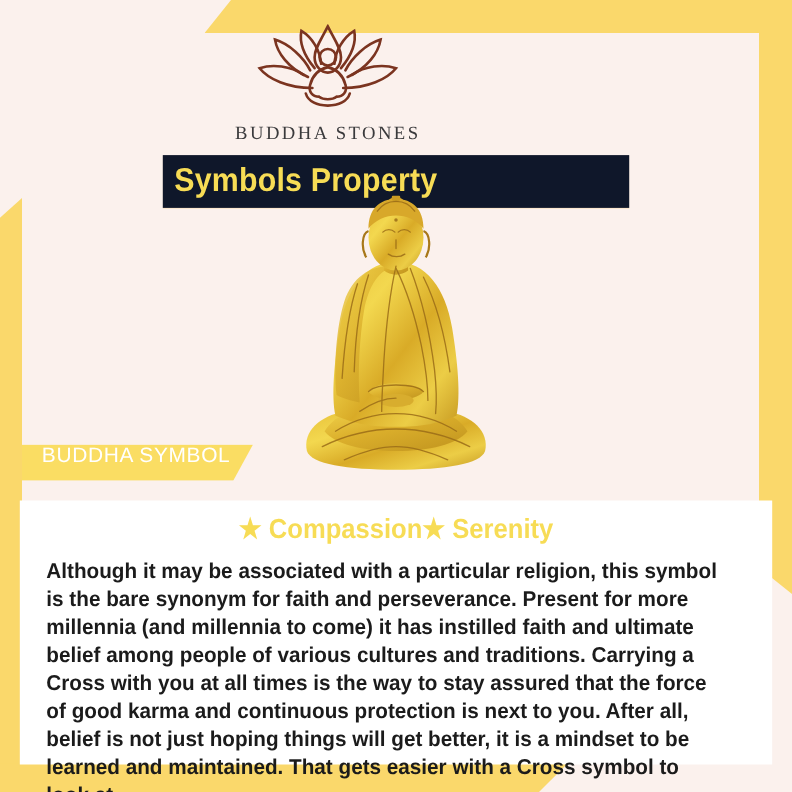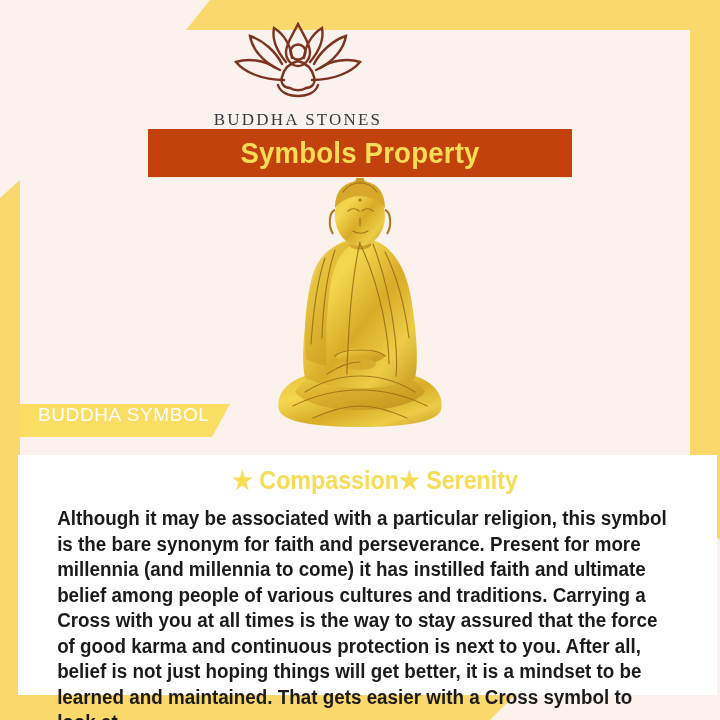--- a/index.html
+++ b/index.html
@@ -42,23 +42,23 @@
   }
   .logo-mark{display:block;}
   .logo-text{
     margin-top:6px;
     font-family:"Liberation Serif", serif;
     font-size:17px;letter-spacing:2.2px;color:#3a3a3c;font-weight:400;
   }
 
   
   .title-banner{
-    position:absolute;left:148px;top:129px;width:424px;height:48px;
-    background:#c2410c;
-    display:flex;align-items:center;justify-content:center;
+    position:absolute;left:148px;top:141px;width:424px;height:48px;
+    background:#0f172a;
+    display:flex;align-items:center;
     box-shadow:0 1px 0 rgba(250,220,170,.45);
   }
   .title-text{
     color:#f7dc55;
     font-family:"Liberation Sans Narrow","Liberation Sans",sans-serif;
     font-weight:bold;font-size:30px;letter-spacing:.2px;
     transform:scaleX(.92);transform-origin:center;
     white-space:nowrap;
   }
 
@@ -76,21 +76,20 @@
   }
   .ribbon-text{
     color:#ffffff;font-size:19px;letter-spacing:.6px;
     padding-left:18px;white-space:nowrap;font-weight:400;
   }
 
   
   .panel{
     position:absolute;left:18px;top:455px;width:684px;height:240px;
     background:#ffffff;
-    padding-left:15px;
   }
   .headline{
     margin:0;padding-top:11px;text-align:center;
     color:#f7dc55;
     font-family:"Liberation Sans Narrow","Liberation Sans",sans-serif;
     font-weight:bold;font-size:25px;white-space:nowrap;
     transform:scaleX(.93);
   }
   .body-copy{
     margin:0;padding:11px 23px 0 25px;

